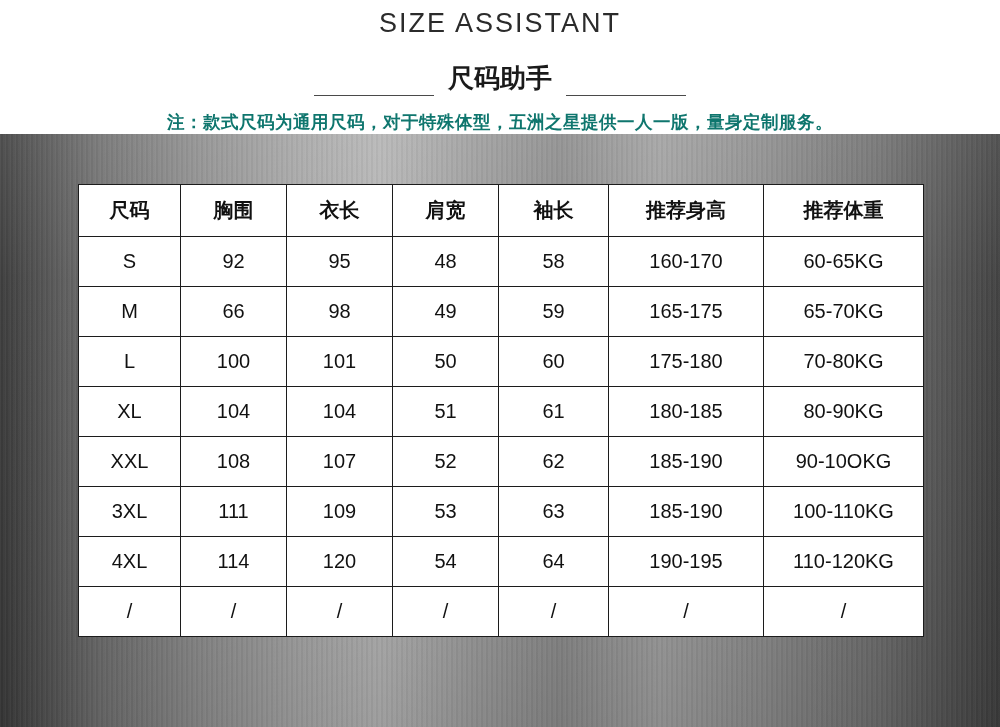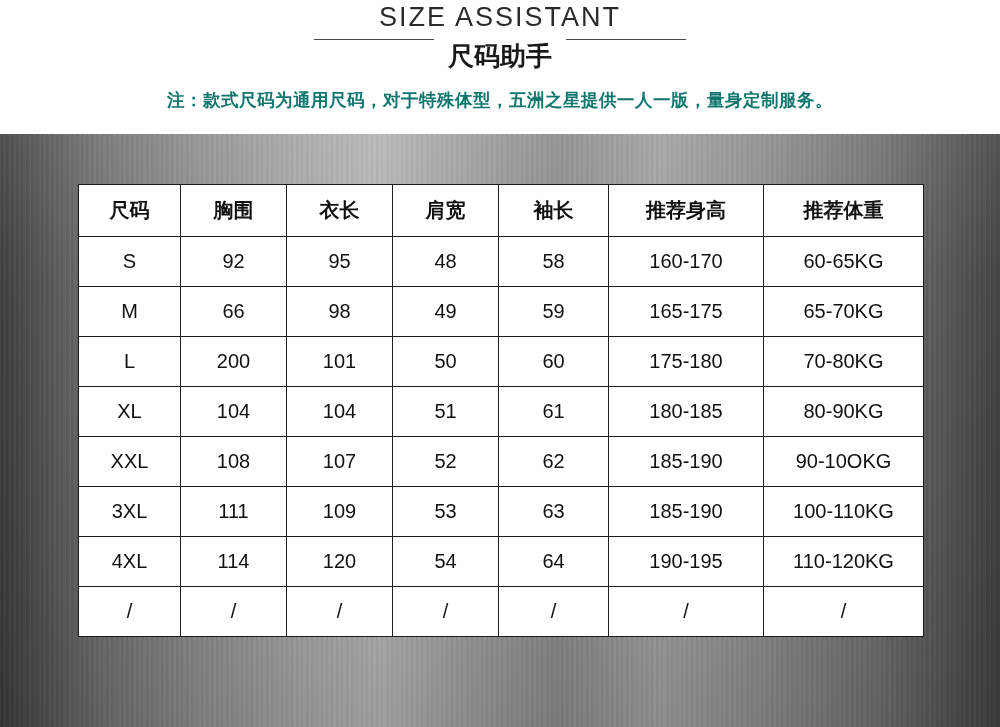--- a/index.html
+++ b/index.html
@@ -24,29 +24,29 @@
     width: 1000px;
     height: 134px;
     background: #ffffff;
     box-sizing: border-box;
   }
   .title-en {
     text-align: center;
     font-size: 27px;
     letter-spacing: 2px;
     color: #2b2b2b;
-    padding-top: 2px;
+    padding-top: 8px;
     font-family: "Liberation Sans", sans-serif;
     font-weight: 400;
   }
   .title-cn-wrap {
     display: flex;
-    align-items: flex-start;
+    align-items: flex-end;
     justify-content: center;
-    margin-top: 6px;
+    margin-top: 22px;
   }
   .title-cn-line {
     height: 1px;
     background: #4a4a4a;
     width: 120px;
   }
   .title-cn {
     font-size: 26px;
     font-weight: bold;
     color: #1a1a1a;
@@ -194,21 +194,21 @@
             <td>M</td>
             <td>66</td>
             <td>98</td>
             <td>49</td>
             <td>59</td>
             <td>165-175</td>
             <td>65-70KG</td>
           </tr>
           <tr>
             <td>L</td>
-            <td>200</td>
+            <td>100</td>
             <td>101</td>
             <td>50</td>
             <td>60</td>
             <td>175-180</td>
             <td>70-80KG</td>
           </tr>
           <tr>
             <td>XL</td>
             <td>104</td>
             <td>104</td>

